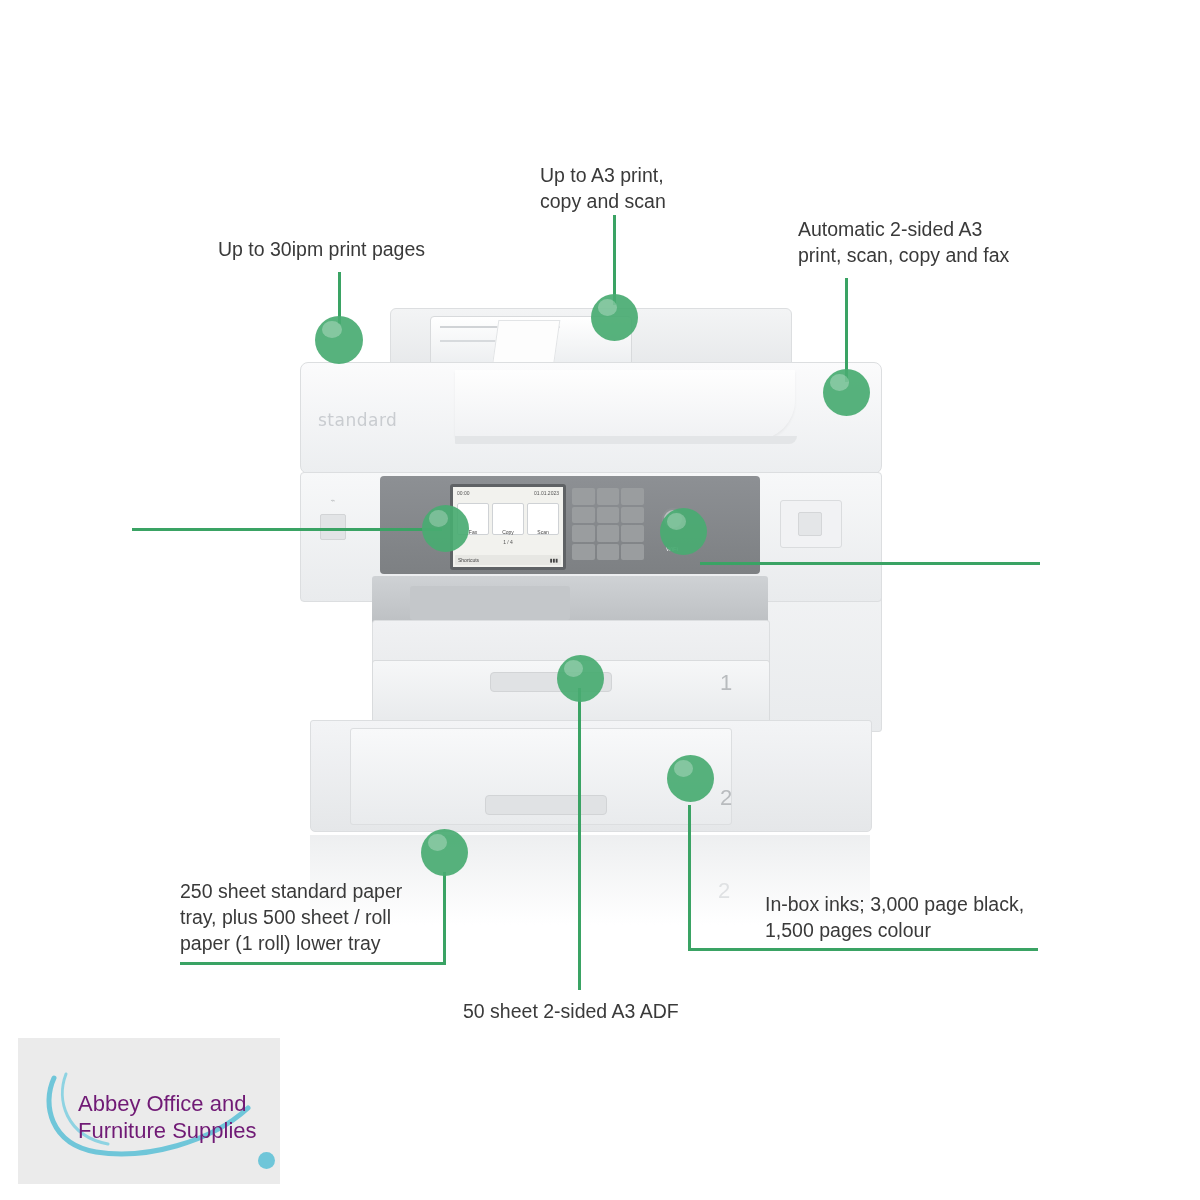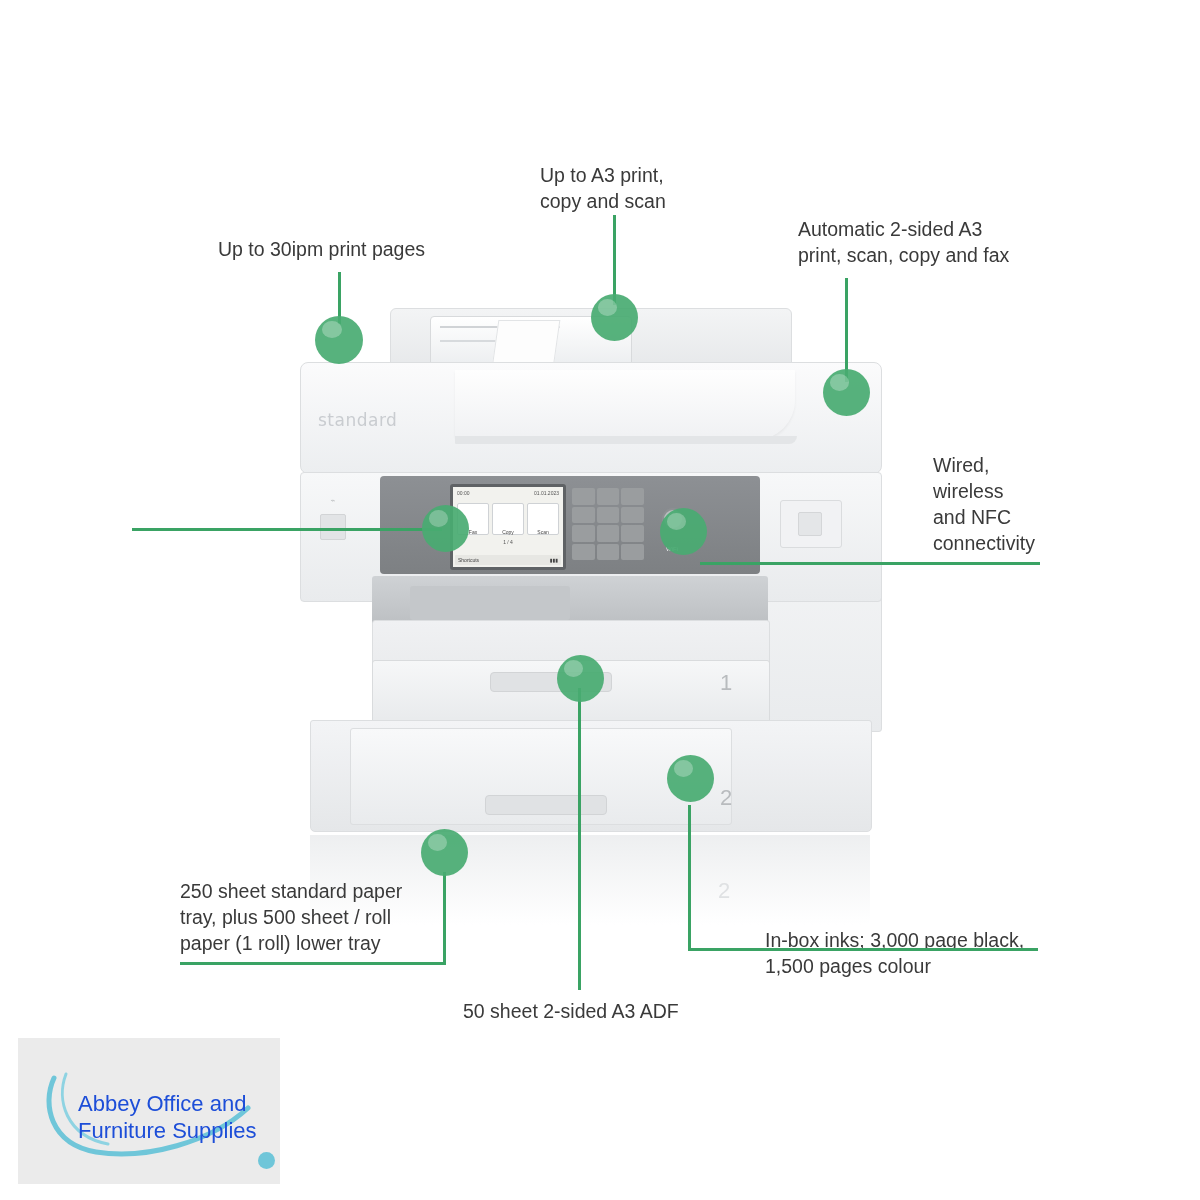--- a/index.html
+++ b/index.html
@@ -256,21 +256,21 @@
     width: 262px; height: 146px;
     background: #ebebeb;
   }
   .logo-swoosh {
     position: absolute;
     left: 18px; top: 26px; width: 230px; height: 96px;
   }
   .logo-text {
     position: absolute;
     left: 60px; top: 52px;
-    color: #1d4ed8;
+    color: #701a75;
     font-size: 22px;
     line-height: 27px;
     font-family: "Liberation Sans", sans-serif;
   }
   .logo-dot {
     position: absolute;
     left: 240px; top: 114px; width: 17px; height: 17px;
     border-radius: 50%;
     background: #6fc6d9;
   }
@@ -369,39 +369,35 @@
   <div class="dot" style="left:591px; top:294px; width:47px; height:47px;"></div>
 
   <div class="callout-text" style="left:798px; top:216px;">Automatic 2-sided A3
 print, scan, copy and fax</div>
   <div class="leader" style="left:845px; top:278px; width:3px; height:104px;"></div>
   <div class="dot" style="left:823px; top:369px; width:47px; height:47px;"></div>
 
   <div class="leader" style="left:132px; top:528px; width:310px; height:3px;"></div>
   <div class="dot" style="left:422px; top:505px; width:47px; height:47px;"></div>
 
-  <div class="callout-text" style="left:933px; top:452px;">Wired,
-wireless
-and NFC
-connectivity</div>
   <div class="leader" style="left:700px; top:562px; width:340px; height:3px;"></div>
   <div class="dot" style="left:660px; top:508px; width:47px; height:47px;"></div>
 
   <div class="callout-text" style="left:180px; top:878px;">250 sheet standard paper
 tray, plus 500 sheet / roll
 paper (1 roll) lower tray</div>
   <div class="leader" style="left:180px; top:962px; width:266px; height:3px;"></div>
   <div class="leader" style="left:443px; top:872px; width:3px; height:93px;"></div>
   <div class="dot" style="left:421px; top:829px; width:47px; height:47px;"></div>
 
   <div class="callout-text" style="left:463px; top:998px;">50 sheet 2-sided A3 ADF</div>
   <div class="leader" style="left:578px; top:688px; width:3px; height:302px;"></div>
   <div class="dot" style="left:557px; top:655px; width:47px; height:47px;"></div>
 
-  <div class="callout-text" style="left:765px; top:891px;margin-top:36px;">In-box inks; 3,000 page black,
+  <div class="callout-text" style="left:765px; top:891px;">In-box inks; 3,000 page black,
 1,500 pages colour</div>
   <div class="leader" style="left:688px; top:948px; width:350px; height:3px;"></div>
   <div class="leader" style="left:688px; top:805px; width:3px; height:146px;"></div>
   <div class="dot" style="left:667px; top:755px; width:47px; height:47px;"></div>
 
   <div id="logo-box">
     <svg class="logo-swoosh" viewBox="0 0 230 96">
       <path d="M18 14 C 6 40, 14 80, 60 88 C 110 96, 175 78, 212 44" fill="none" stroke="#6fc6d9" stroke-width="5" stroke-linecap="round"></path>
       <path d="M30 10 C 20 36, 30 72, 72 80" fill="none" stroke="#8ed3e2" stroke-width="3" stroke-linecap="round"></path>
     </svg>

